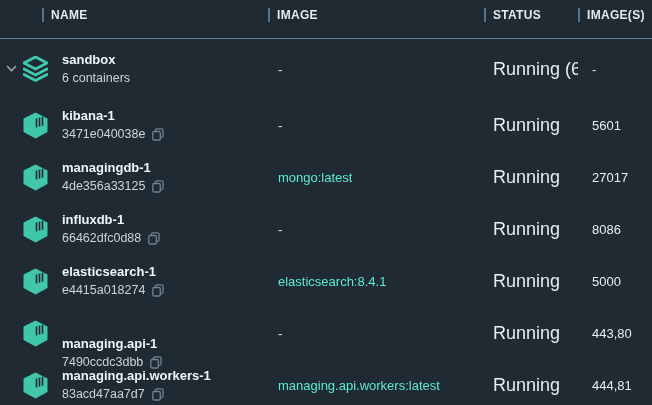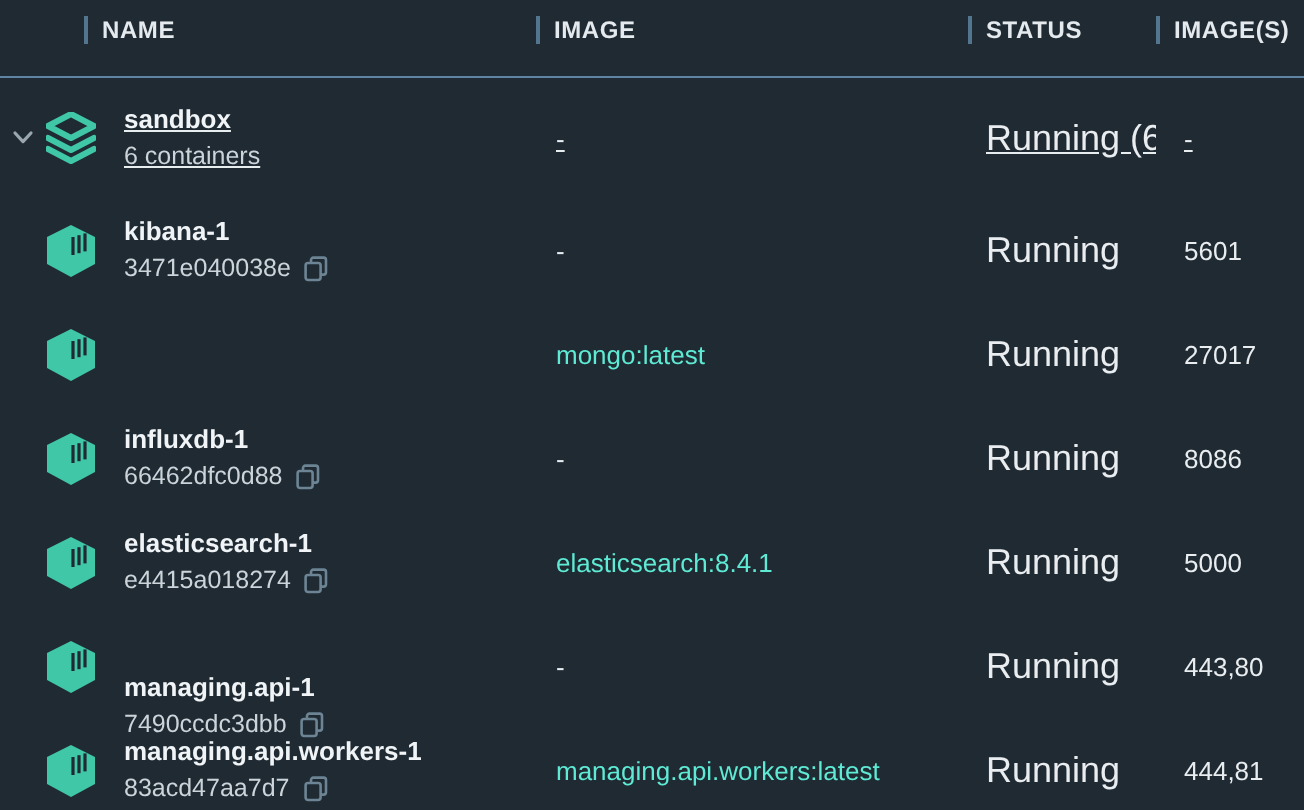--- a/index.html
+++ b/index.html
@@ -31,21 +31,21 @@
   }
   .th-name{padding-left:42px;}
   .divider{height:1px;background:#5f83a3;margin-top:8px;}
   
   .row{
     display:grid;
     grid-template-columns:268px 216px 94px 74px;
     align-items:center;
     height:52px;
   }
-  .row-compose{height:60px;text-decoration:underline;}
+  .row-compose{height:60px;}
   .cell{white-space:nowrap;overflow:hidden;}
   .name-cell{display:flex;align-items:center;padding-left:6px;}
   .chev{width:16px;flex:none;display:flex;align-items:center;justify-content:flex-start;}
   .row-container .chev svg{visibility:hidden;}
   .row-icon{width:26px;flex:none;display:flex;align-items:center;justify-content:center;}
   .nameblock{margin-left:14px;min-width:0;}
   .rowname{font-size:13px;font-weight:700;color:#f0f4f6;line-height:16px;}
   .rowsub{font-size:12.5px;color:#ccd4da;line-height:16px;margin-top:2px;display:flex;align-items:center;}
   .copy-btn{margin-left:7px;display:inline-flex;align-items:center;cursor:pointer;}
   .image-cell{padding-left:10px;font-size:13px;color:#e6ebee;}
@@ -149,20 +149,32 @@
       </span>
 
       <span class="row-icon cube-icon">
         <svg width="25" height="27" viewBox="0 0 25 27" fill="none">
           <polygon points="12.5,0.5 24.5,6.5 24.5,20 12.5,26.5 0.5,20 0.5,6.5" fill="#3fc7a7"></polygon>
           <line x1="13.5" y1="6.5" x2="13.5" y2="15.5" stroke="#1f2a33" stroke-width="1.6"></line>
           <line x1="16.5" y1="5.6" x2="16.5" y2="14.6" stroke="#1f2a33" stroke-width="1.6"></line>
           <line x1="19.5" y1="4.7" x2="19.5" y2="13.7" stroke="#1f2a33" stroke-width="1.6"></line>
         </svg>
       </span>
+      <span class="nameblock">
+        <span class="rowname" style="display:block;">managingdb-1</span>
+        <span class="rowsub">
+          <span>4de356a33125</span>
+          <span class="copy-btn">
+            <svg width="12" height="13" viewBox="0 0 12 13" fill="none">
+              <rect x="3.5" y="0.8" width="7.5" height="8.5" rx="1.2" stroke="#6c8494" stroke-width="1.3" fill="none"></rect>
+              <rect x="0.8" y="3.5" width="7.5" height="8.5" rx="1.2" stroke="#6c8494" stroke-width="1.3" fill="#1f2a33"></rect>
+            </svg>
+          </span>
+        </span>
+      </span>
     </div>
     <div class="cell image-cell link">mongo:latest</div>
     <div class="cell status-cell">Running</div>
     <div class="cell ports-cell">27017</div>
   </div>
       <div class="row row-container">
     <div class="cell name-cell">
       <span class="chev">
         <svg width="11" height="8" viewBox="0 0 11 8" fill="none">
           <polyline points="1.5,1.5 5.5,5.8 9.5,1.5" stroke="#9aa7b0" stroke-width="1.6" fill="none" stroke-linecap="round" stroke-linejoin="round"></polyline>

